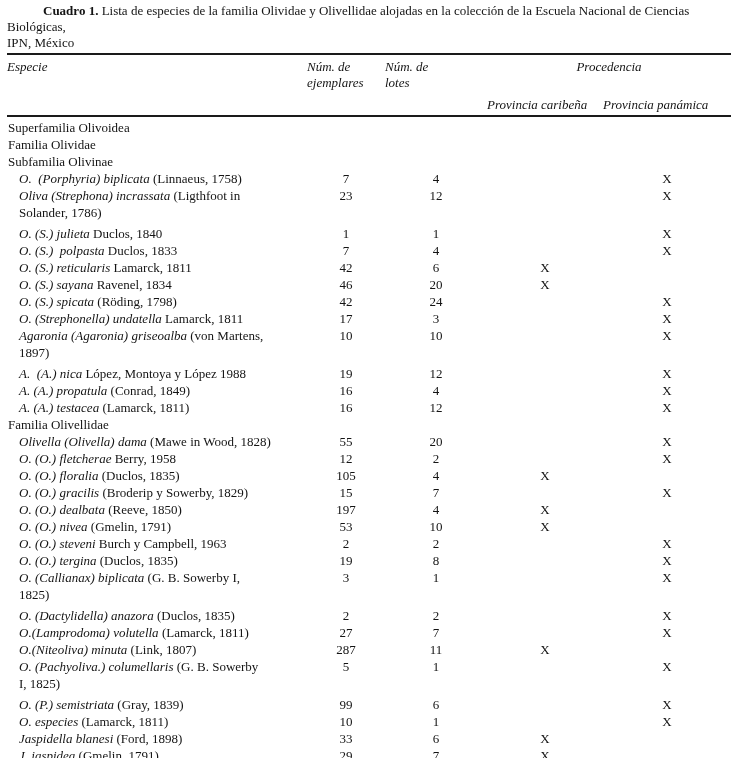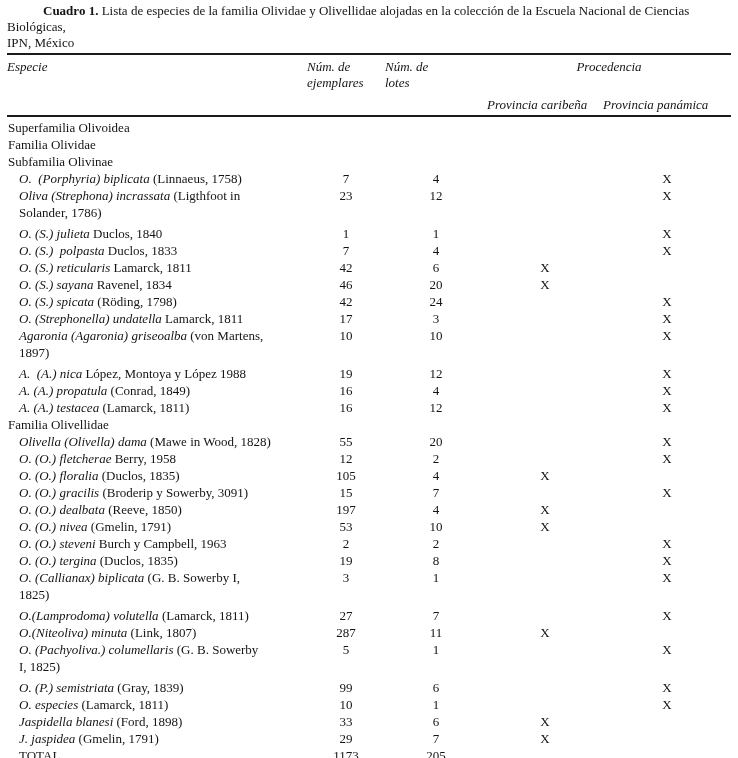--- a/index.html
+++ b/index.html
@@ -251,21 +251,21 @@
     <td class="mark-cell">X</td>
   </tr>
         <tr class="species">
     <td class="sp-cell"><span class="sp-ital">O. (O.) floralia</span><span class="sp-rom"> (Duclos, 1835)</span></td>
     <td class="num-cell">105</td>
     <td class="num-cell">4</td>
     <td class="mark-cell">X</td>
     <td class="mark-cell"></td>
   </tr>
         <tr class="species">
-    <td class="sp-cell"><span class="sp-ital">O. (O.) gracilis</span><span class="sp-rom"> (Broderip y Sowerby, 3091)</span></td>
+    <td class="sp-cell"><span class="sp-ital">O. (O.) gracilis</span><span class="sp-rom"> (Broderip y Sowerby, 1829)</span></td>
     <td class="num-cell">15</td>
     <td class="num-cell">7</td>
     <td class="mark-cell"></td>
     <td class="mark-cell">X</td>
   </tr>
         <tr class="species">
     <td class="sp-cell"><span class="sp-ital">O. (O.) dealbata</span><span class="sp-rom"> (Reeve, 1850)</span></td>
     <td class="num-cell">197</td>
     <td class="num-cell">4</td>
     <td class="mark-cell">X</td>
@@ -289,20 +289,27 @@
     <td class="sp-cell"><span class="sp-ital">O. (O.) tergina</span><span class="sp-rom"> (Duclos, 1835)</span></td>
     <td class="num-cell">19</td>
     <td class="num-cell">8</td>
     <td class="mark-cell"></td>
     <td class="mark-cell">X</td>
   </tr>
         <tr class="species padded">
     <td class="sp-cell"><span class="sp-ital">O. (Callianax) biplicata</span><span class="sp-rom"> (G. B. Sowerby I,</span><span class="sp-wrap">1825)</span></td>
     <td class="num-cell">3</td>
     <td class="num-cell">1</td>
+    <td class="mark-cell"></td>
+    <td class="mark-cell">X</td>
+  </tr>
+        <tr class="species">
+    <td class="sp-cell"><span class="sp-ital">O. (Dactylidella) anazora</span><span class="sp-rom"> (Duclos, 1835)</span></td>
+    <td class="num-cell">2</td>
+    <td class="num-cell">2</td>
     <td class="mark-cell"></td>
     <td class="mark-cell">X</td>
   </tr>
         <tr class="species">
     <td class="sp-cell"><span class="sp-ital">O.(Lamprodoma) volutella</span><span class="sp-rom"> (Lamarck, 1811)</span></td>
     <td class="num-cell">27</td>
     <td class="num-cell">7</td>
     <td class="mark-cell"></td>
     <td class="mark-cell">X</td>
   </tr>

